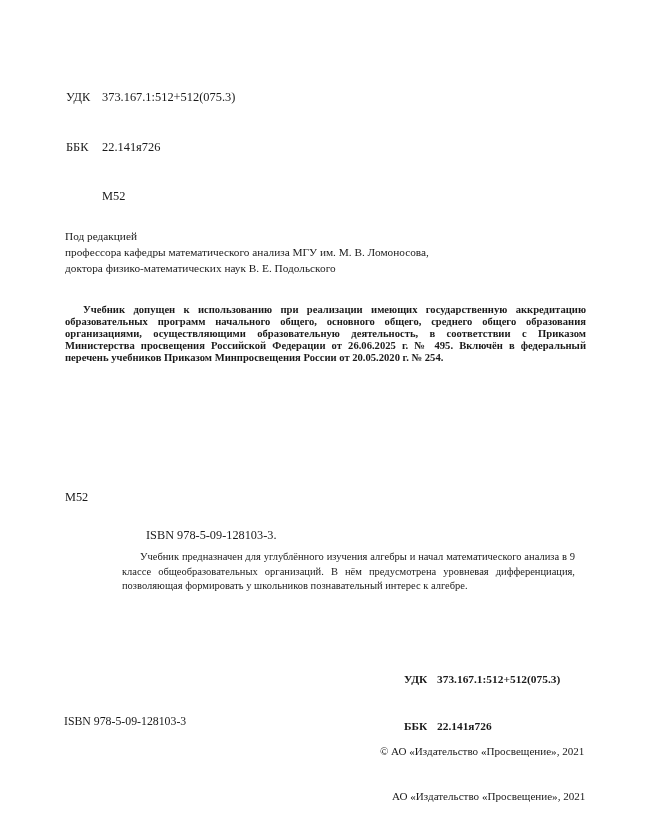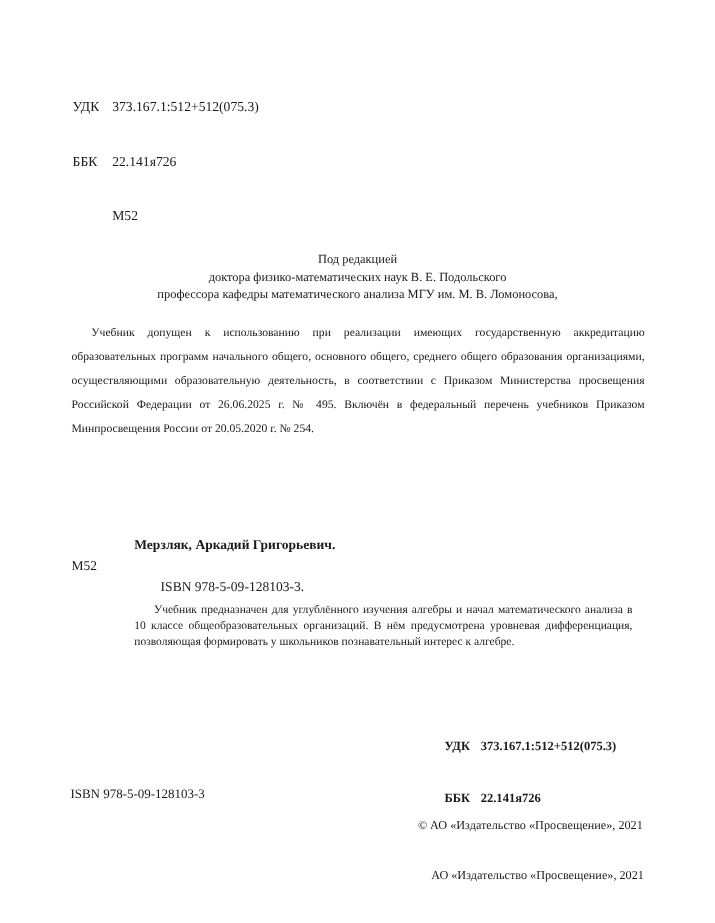--- a/index.html
+++ b/index.html
@@ -35,37 +35,38 @@
   .codes .code-row { display: block; }
   .codes .code-label { display: inline-block; width: 36px; }
   .codes .code-indent { display: inline-block; width: 36px; }
 
   
   .editorial {
     position: absolute;
     left: 65px;
     top: 228px;
     width: 520px;
-    text-align: center;
+    text-align: left;
     font-size: 11.3px;
     line-height: 16.2px;
   }
   .editorial .line { display: block; }
 
   
   .accreditation {
     position: absolute;
     left: 65px;
-    top: 292px;
+    top: 304px;
     width: 521px;
     font-size: 10.6px;
-    line-height: 22px;
+    line-height: 12px;
     text-align: justify;
     text-indent: 18px;
     hyphens: manual;
+    font-weight: bold;
   }
 
   
   .biblio {
     position: absolute;
     left: 65px;
     top: 487px;
     width: 510px;
   }
   .biblio-author {
@@ -88,21 +89,21 @@
   .biblio-desc {
     flex: 1 1 auto;
     font-size: 12.3px;
     line-height: 18.2px;
     text-align: justify;
     text-indent: 24px;
     padding-top: 1px;
   }
   .biblio-isbn {
     margin-left: 57px;
-    margin-top: 1px;
+    margin-top: 20px;
     text-indent: 24px;
     font-size: 12.3px;
     line-height: 18.2px;
   }
   .annotation {
     margin-left: 57px;
     margin-top: 6px;
     width: 453px;
     font-size: 10.5px;
     line-height: 14.4px;
@@ -150,33 +151,32 @@
 <div class="page">
 
   <div class="codes">
     <span class="code-row"><span class="code-label">УДК</span><span>373.167.1:512+512(075.3)</span></span>
     <span class="code-row"><span class="code-label">ББК</span><span>22.141я726</span></span>
     <span class="code-row"><span class="code-indent"></span><span>М52</span></span>
   </div>
 
   <div class="editorial">
     <span class="line">Под редакцией</span>
+    <span class="line">профессора кафедры математического анализа МГУ им. М. В. Ломоносова,</span>
     <span class="line">доктора физико-математических наук В. Е. Подольского</span>
-    <span class="line">профессора кафедры математического анализа МГУ им. М. В. Ломоносова,</span>
   </div>
 
   <div class="accreditation">Учебник допущен к использованию при реализации имеющих государственную аккредитацию образовательных программ начального общего, основного общего, среднего общего образования организациями, осуществляющими образовательную деятельность, в соответствии с Приказом Министерства просвещения Российской Федерации от 26.06.2025 г. № 495. Включён в федеральный перечень учебников Приказом Минпросвещения России от 20.05.2020 г. № 254.</div>
 
   <div class="biblio">
-    <div class="biblio-author">Мерзляк, Аркадий Григорьевич.</div>
     <div class="biblio-body-row">
       <div class="biblio-sigil">М52</div>
     </div>
     <div class="biblio-isbn">ISBN 978-5-09-128103-3.</div>
-    <div class="annotation">Учебник предназначен для углублённого изучения алгебры и начал математического анализа в 10 классе общеобразовательных организаций. В нём предусмотрена уровневая дифференциация, позволяющая формировать у школьников познавательный интерес к алгебре.</div>
+    <div class="annotation">Учебник предназначен для углублённого изучения алгебры и начал математического анализа в 9 классе общеобразовательных организаций. В нём предусмотрена уровневая дифференциация, позволяющая формировать у школьников познавательный интерес к алгебре.</div>
   </div>
 
   <div class="codes-bottom">
     <span class="code-row"><span class="code-label">УДК</span><span>373.167.1:512+512(075.3)</span></span>
     <span class="code-row"><span class="code-label">ББК</span><span>22.141я726</span></span>
   </div>
 
   <div class="footer-isbn">ISBN 978-5-09-128103-3</div>
 
   <div class="copyright">

